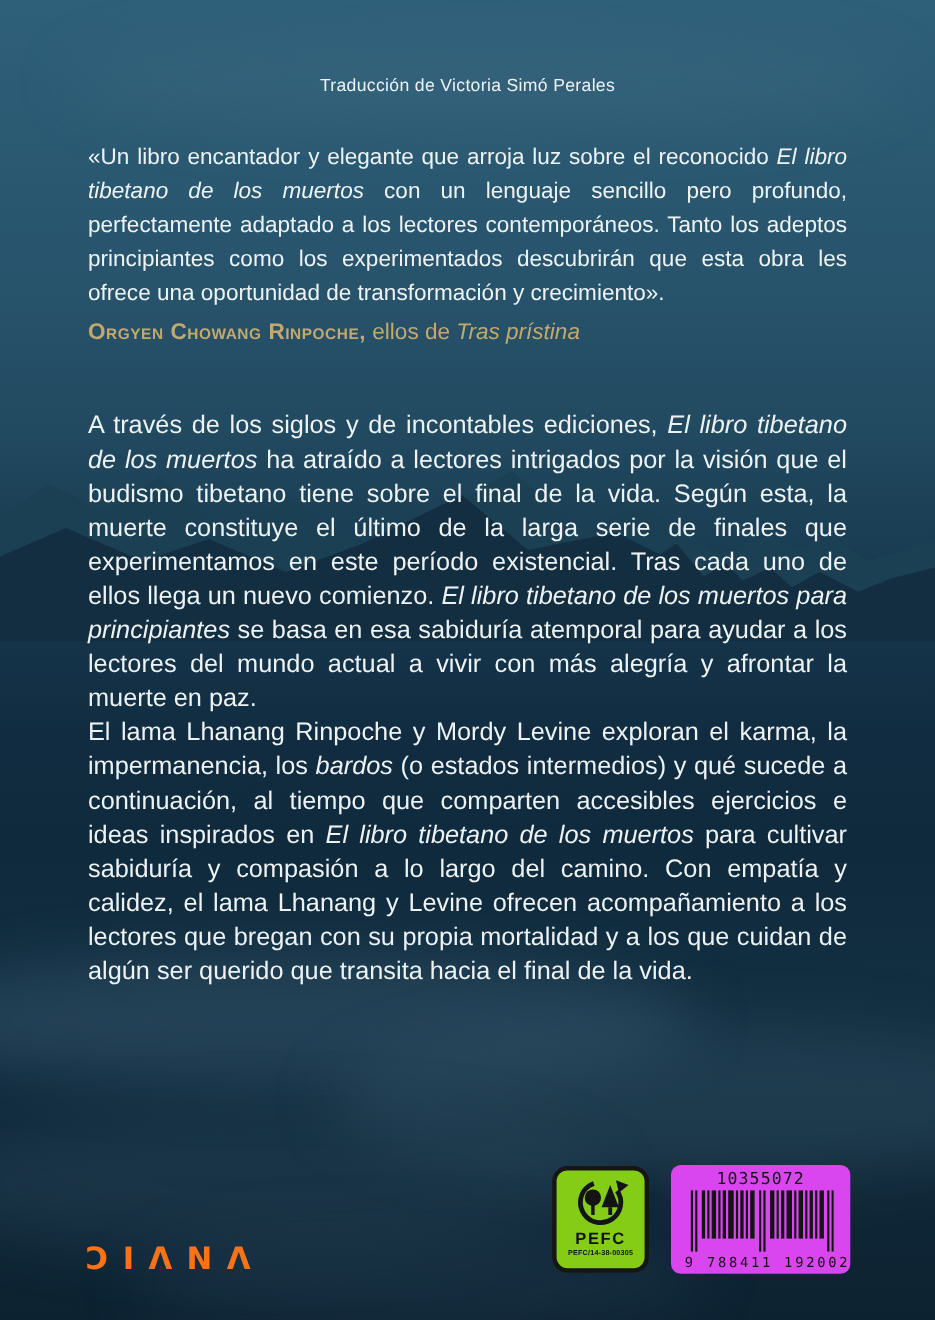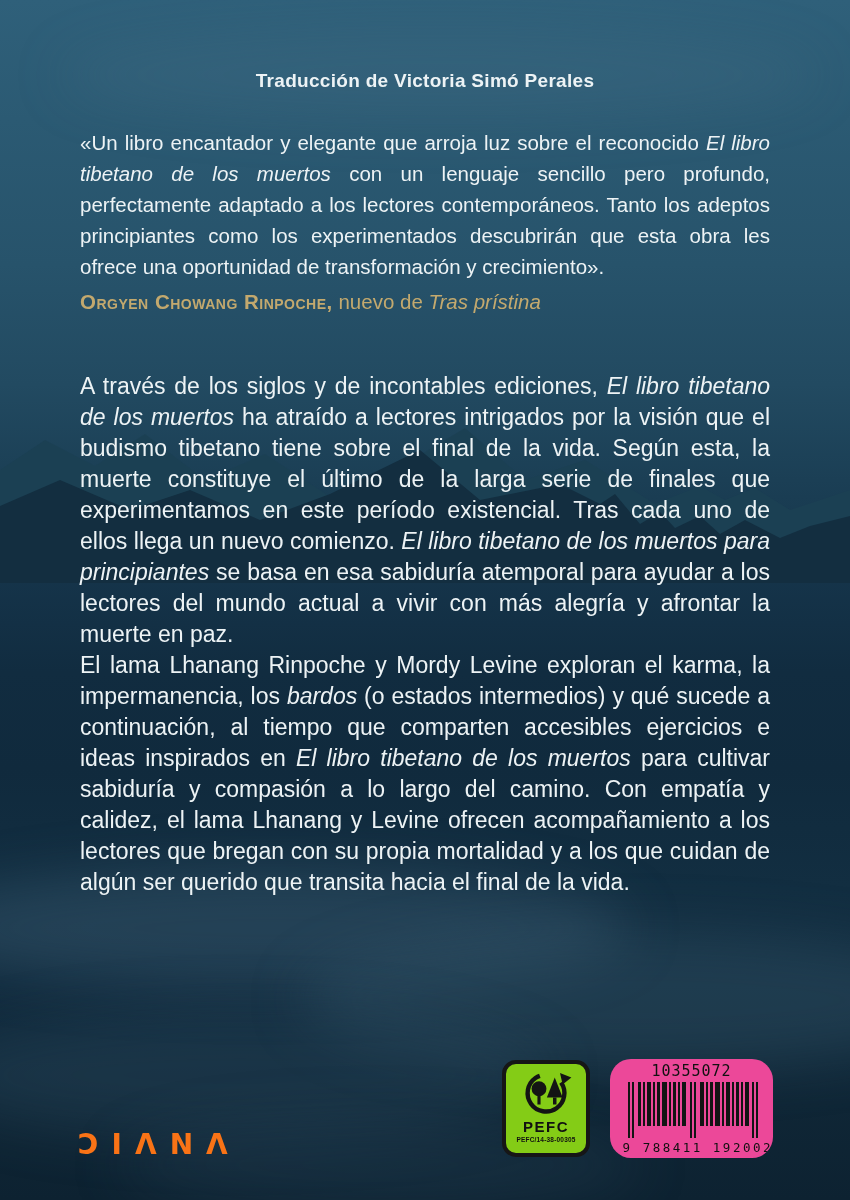--- a/index.html
+++ b/index.html
@@ -22,21 +22,21 @@
   .cloud { position:absolute; border-radius:50%; filter:blur(26px); }
   .cloud.c1 { left:-90px;  top:868px;  width:720px; height:120px; background:rgba(70,106,128,.34); }
   .cloud.c2 { left:300px;  top:930px;  width:680px; height:140px; background:rgba(62,98,120,.30); }
   .cloud.c3 { left:-70px;  top:1010px; width:620px; height:130px; background:rgba(54,90,112,.26); }
   .cloud.c4 { left:120px;  top:1120px; width:520px; height:90px;  background:rgba(48,82,104,.22); }
   .cloud.c5 { left:60px;   top:30px;   width:760px; height:90px;  background:rgba(84,124,146,.18); }
 
   
   .translator {
     position:absolute; top:70px; left:0; width:100%;
-    text-align:center; font-size:19px; font-weight:700; letter-spacing:.3px;
+    text-align:center; font-size:16px; font-weight:400; letter-spacing:.3px;
     margin:0;
   }
   .quote-block { position:absolute; top:127px; left:80px; width:690px; }
   .quote-block p.quote {
     margin:0; font-size:20.5px; line-height:31px; font-weight:300;
     text-align:justify;
   }
   .attribution {
     margin:4px 0 0 0; font-size:20.5px; line-height:31px;
     color:#c3a96e;
@@ -59,21 +59,21 @@
     position:absolute; left:502px; top:1060px; width:88px; height:97px;
     box-sizing:border-box; background:#84cc16; border:4px solid #161616;
     border-radius:14px; display:flex; flex-direction:column; align-items:center;
     color:#111;
   }
   .pefc svg { margin-top:5px; display:block; }
   .pefc-label { font-size:15px; font-weight:800; letter-spacing:1.5px; line-height:15px; }
   .pefc-code  { font-size:6.5px; font-weight:600; letter-spacing:.2px; margin-top:2px; }
   .barcode {
     position:absolute; left:610px; top:1059px; width:163px; height:99px;
-    box-sizing:border-box; background:#ec4899; border-radius:21px;
+    box-sizing:border-box; background:#d946ef; border-radius:9px;
     color:#111; overflow:hidden;
   }
   .bc-num {
     margin-top:4px; text-align:center; font-size:15px; letter-spacing:1px;
     font-family:"DejaVu Sans Mono","Liberation Mono",monospace; line-height:17px;
   }
   .barcode svg.bars { display:block; margin:2px auto 0 auto; }
   .bc-isbn {
     position:absolute; left:0; bottom:3px; width:100%; text-align:right;
     font-size:12.5px; letter-spacing:2.5px;
@@ -94,21 +94,21 @@
     <div class="cloud c1"></div>
     <div class="cloud c2"></div>
     <div class="cloud c3"></div>
     <div class="cloud c4"></div>
   </div>
 
   <h1 class="translator">Traducción de Victoria Simó Perales</h1>
 
   <section class="quote-block">
     <p class="quote"><span>«Un libro encantador y elegante que arroja luz sobre el reconocido </span><em>El libro tibetano de los muertos</em><span> con un lenguaje sencillo pero profundo, perfectamente adaptado a los lectores contemporáneos. Tanto los adeptos principiantes como los experimentados descubrirán que esta obra les ofrece una oportunidad de transformación y crecimiento».</span></p>
-    <p class="attribution"><span class="attr-name">Orgyen Chowang Rinpoche,</span><span> nuevo de </span><em>Tras prístina</em></p>
+    <p class="attribution"><span class="attr-name">Orgyen Chowang Rinpoche,</span><span> ellos de </span><em>Tras prístina</em></p>
   </section>
 
   <section class="synopsis">
     <p><span>A través de los siglos y de incontables ediciones, </span><em>El libro tibetano de los muertos</em><span> ha atraído a lectores intrigados por la visión que el budismo tibetano tiene sobre el final de la vida. Según esta, la muerte constituye el último de la larga serie de finales que experimentamos en este período existencial. Tras cada uno de ellos llega un nuevo comienzo. </span><em>El libro tibetano de los muertos para principiantes</em><span> se basa en esa sabiduría atemporal para ayudar a los lectores del mundo actual a vivir con más alegría y afrontar la muerte en paz.</span></p>
     <p><span>El lama Lhanang Rinpoche y Mordy Levine exploran el karma, la impermanencia, los </span><em>bardos</em><span> (o estados intermedios) y qué sucede a continuación, al tiempo que comparten accesibles ejercicios e ideas inspirados en </span><em>El libro tibetano de los muertos</em><span> para cultivar sabiduría y compasión a lo largo del camino. Con empatía y calidez, el lama Lhanang y Levine ofrecen acompañamiento a los lectores que bregan con su propia mortalidad y a los que cuidan de algún ser querido que transita hacia el final de la vida.</span></p>
   </section>
 
   <div class="publisher">ƆIΛNΛ</div>
 
   <div class="pefc">

